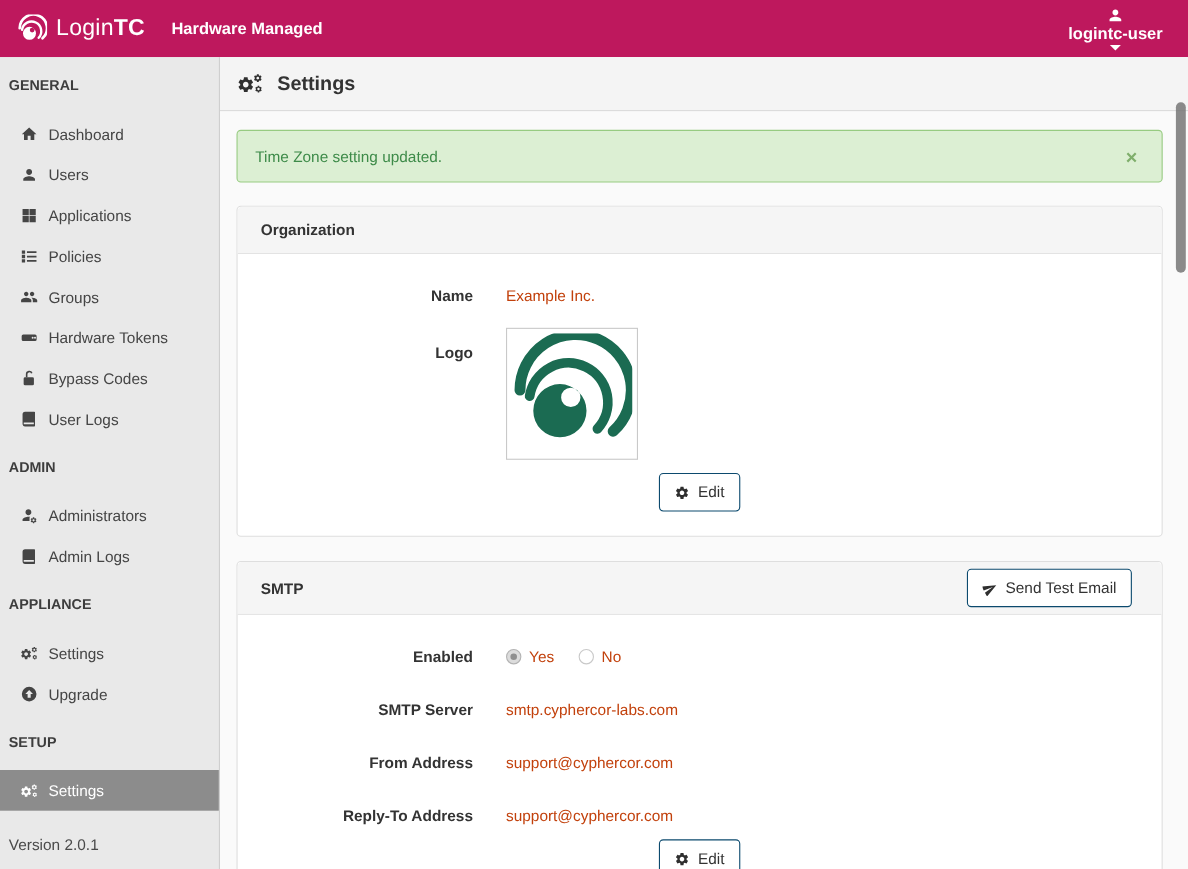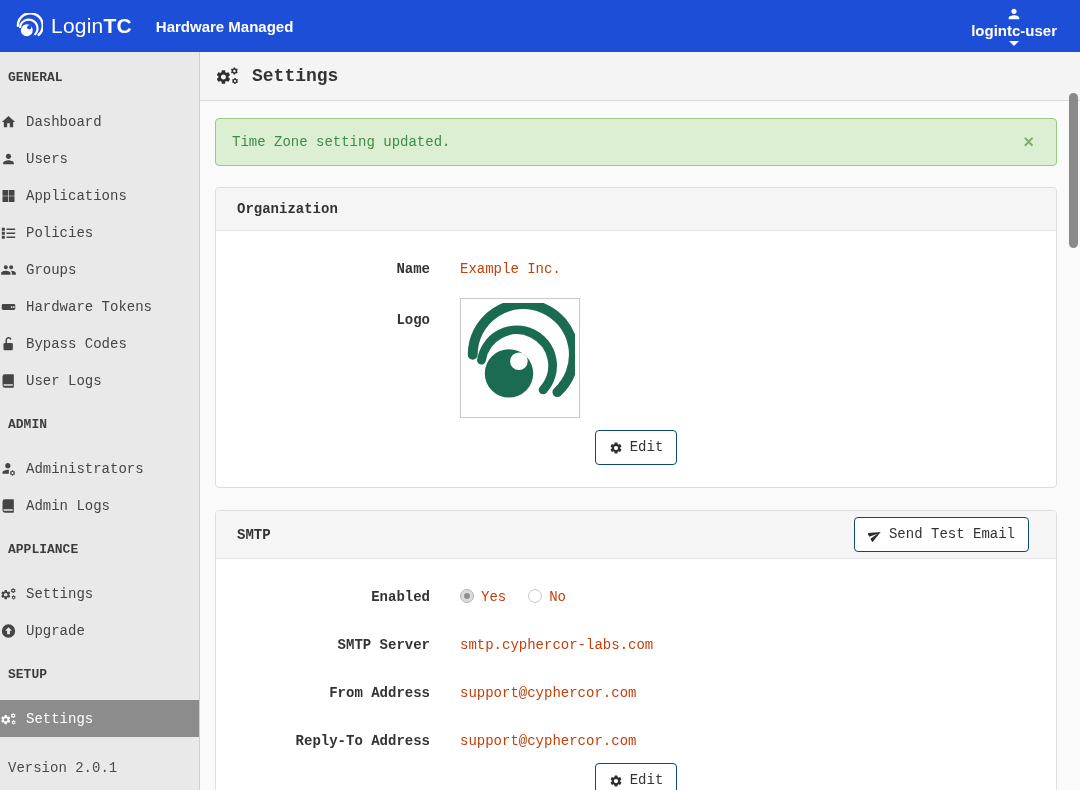--- a/index.html
+++ b/index.html
@@ -5,44 +5,44 @@
   * { margin:0; padding:0; box-sizing:border-box; }
   html,body { width:1080px; height:790px; overflow:hidden; }
   body {
     font-family:"Liberation Sans","DejaVu Sans",sans-serif;
     font-size:14px; color:#333; background:#fafafa; position:relative;
   }
   svg.ic { display:inline-block; vertical-align:middle; fill:currentColor; }
 
   
   .navbar {
-    height:52px; background:#1d4ed8; display:flex; align-items:center;
+    height:52px; background:#be185d; display:flex; align-items:center;
     padding:0 16px; color:#fff;
   }
   .brand { display:flex; align-items:center; cursor:pointer; }
   .brand-text { margin-left:8px; font-size:21px; letter-spacing:.2px; }
   .brand-text .light { font-weight:300; }
   .brand-text .bold { font-weight:700; }
   .env-label { margin-left:24px; font-size:15px; font-weight:700; }
   .nav-right { margin-left:auto; display:flex; align-items:center; cursor:pointer;flex-direction:column; }
   .nav-right .uname { margin:0 7px 0 8px; font-size:15px; font-weight:700; }
   .caret { width:0; height:0; border-left:5px solid transparent;
     border-right:5px solid transparent; border-top:5px solid #fff; margin-top:2px; }
 
   
-  .app { display:flex; height:738px;font-family:Liberation Mono, monospace; }
+  .app { display:flex; height:738px; }
   .sidebar {
     flex:0 0 200px; background:#e9e9e9; border-right:1px solid #cfcfcf;
     color:#454545; overflow:hidden;
   }
   .main { flex:1; display:flex; flex-direction:column; background:#fafafa; position:relative; overflow:hidden; }
 
   
   .section-header { padding:18px 8px 17px; font-size:13px; font-weight:700; color:#3d3d3d; line-height:16px; }
-  .side-item { display:flex; align-items:center; height:37px; cursor:pointer; }
+  .side-item { display:flex; align-items:center; height:37px; padding-left:18px; cursor:pointer; }
   .side-item .ic { width:17px; height:16px; margin-right:9px; flex:0 0 17px; color:#454545; }
   .side-item span.lbl { line-height:16px; }
   .side-item.active { background:#8c8c8c; color:#fff; }
   .side-item.active .ic { color:#fff; }
   .version { padding:23px 8px; color:#4a4a4a; }
 
   
   .page-header {
     height:49px; background:#f4f4f4; border-bottom:1px solid #dcdcdc;
     display:flex; align-items:center; padding:0 15px; flex:0 0 49px;

